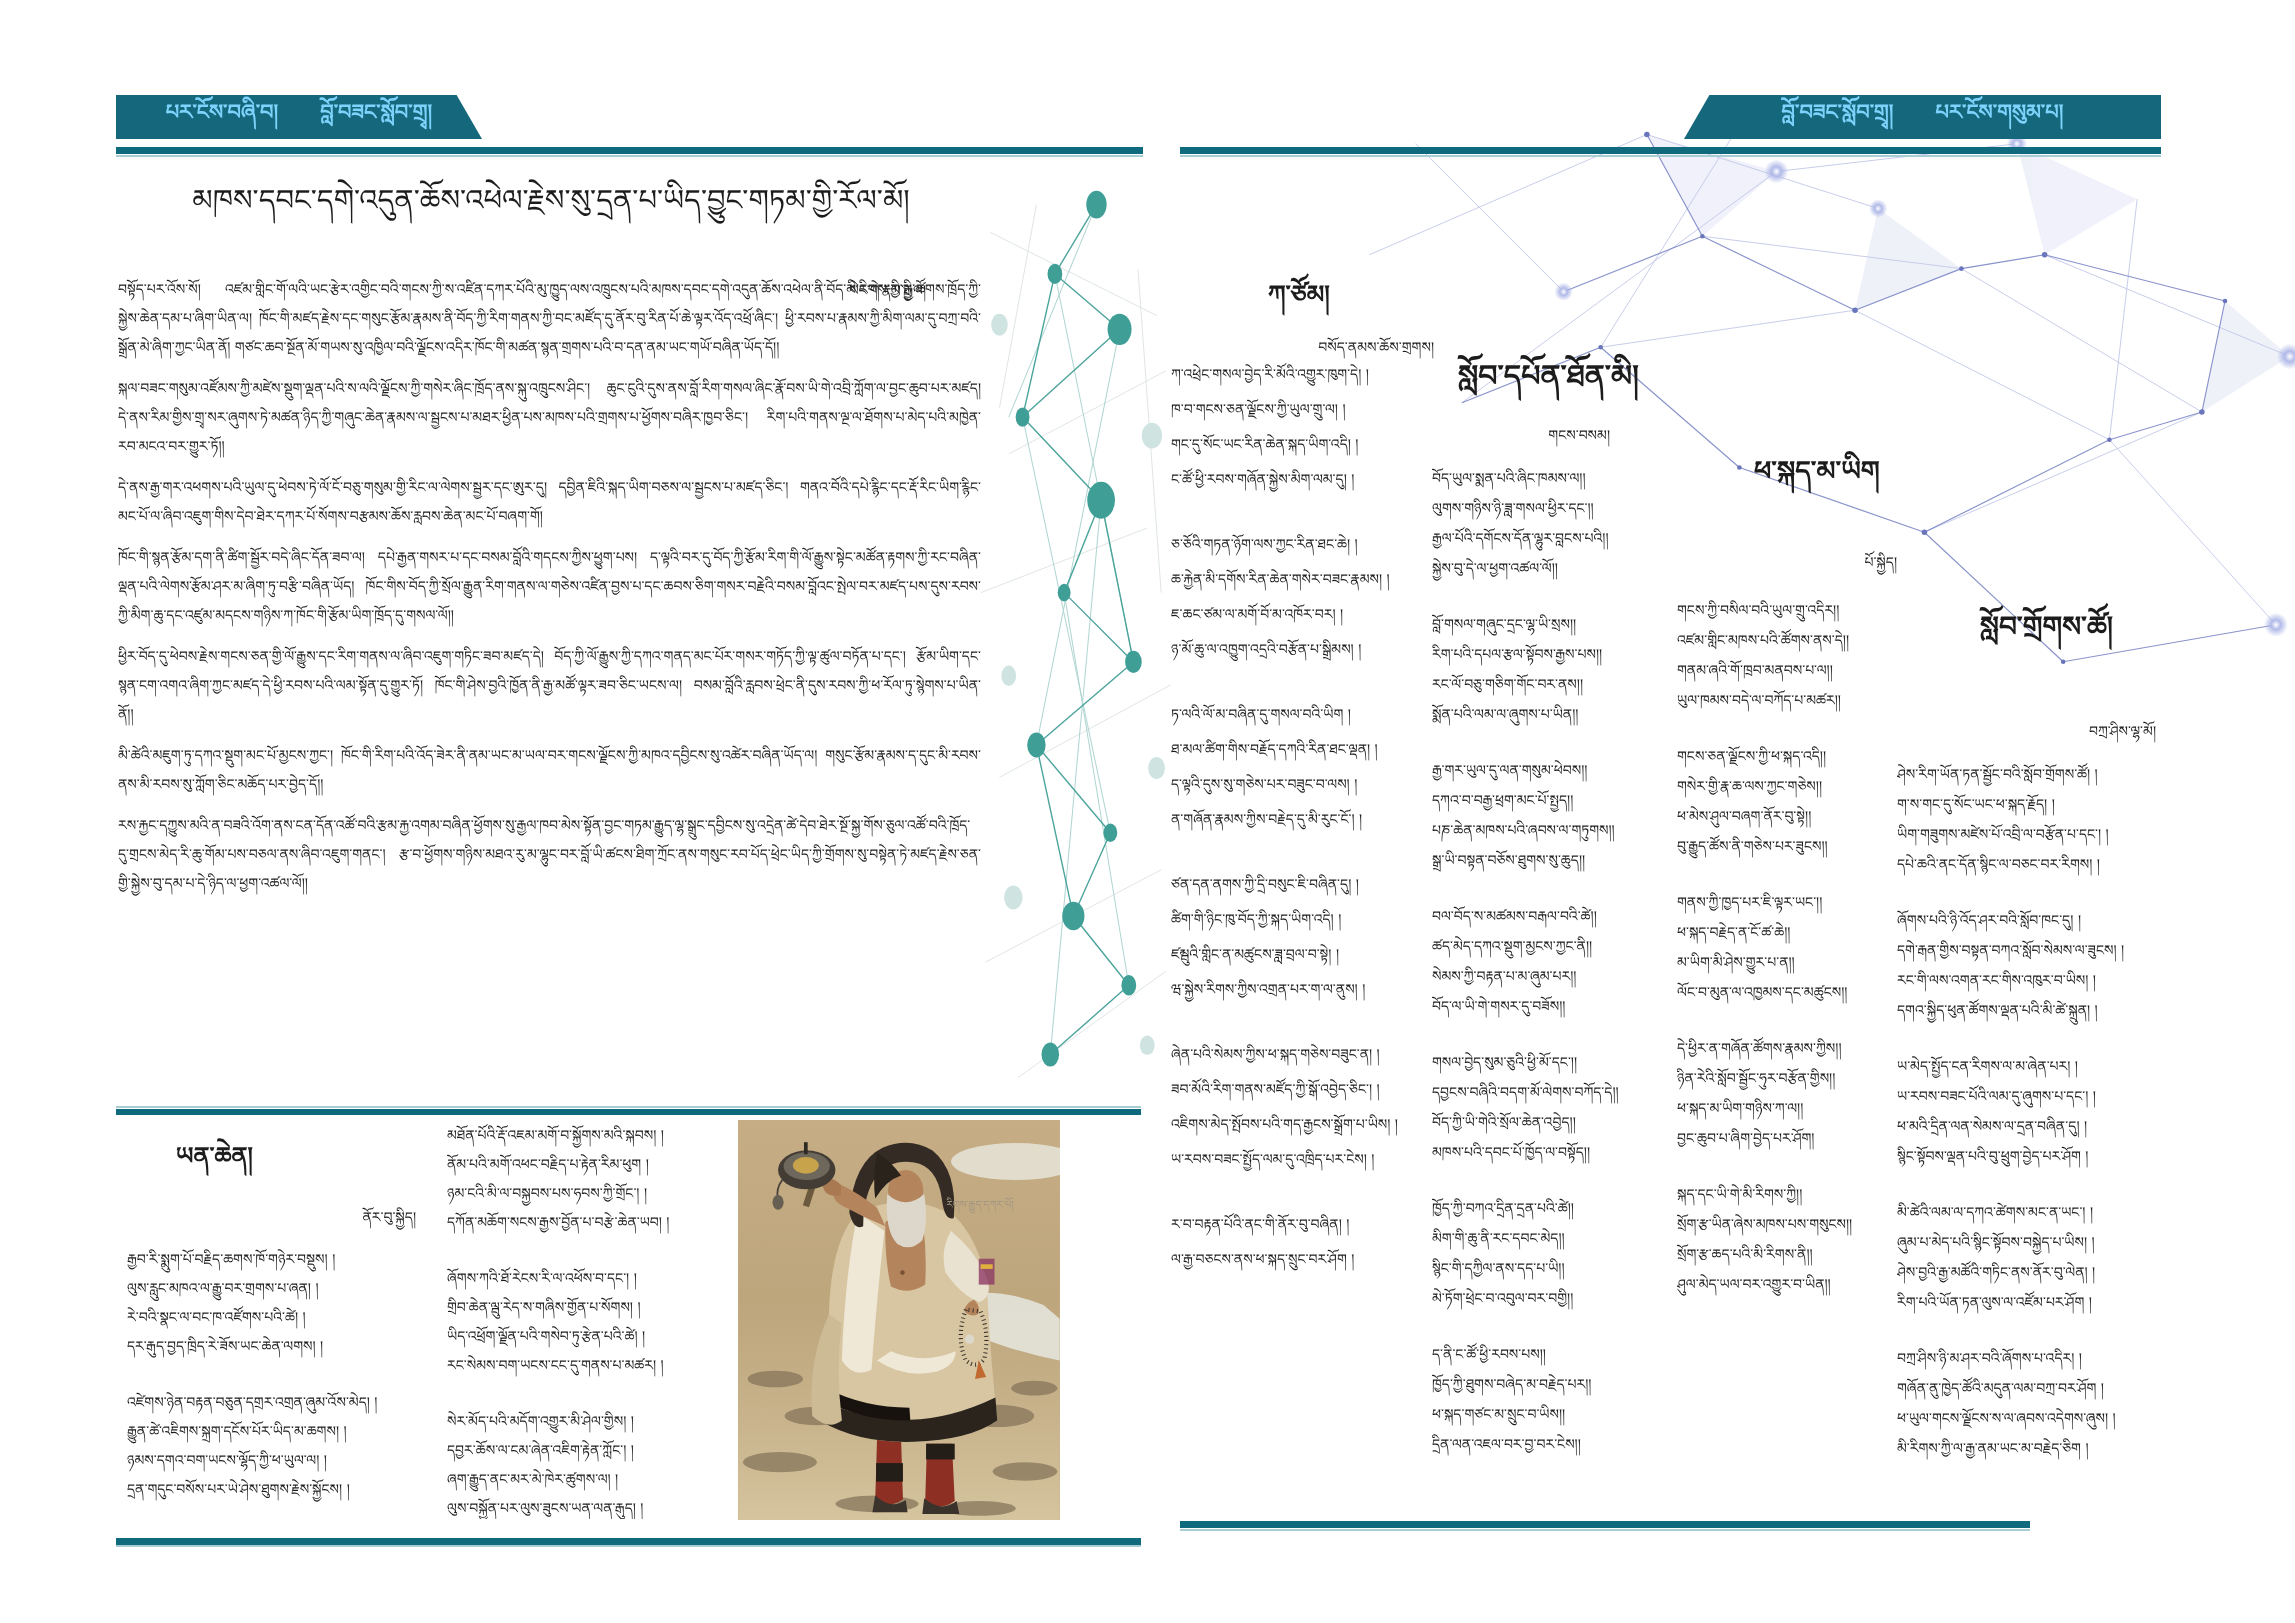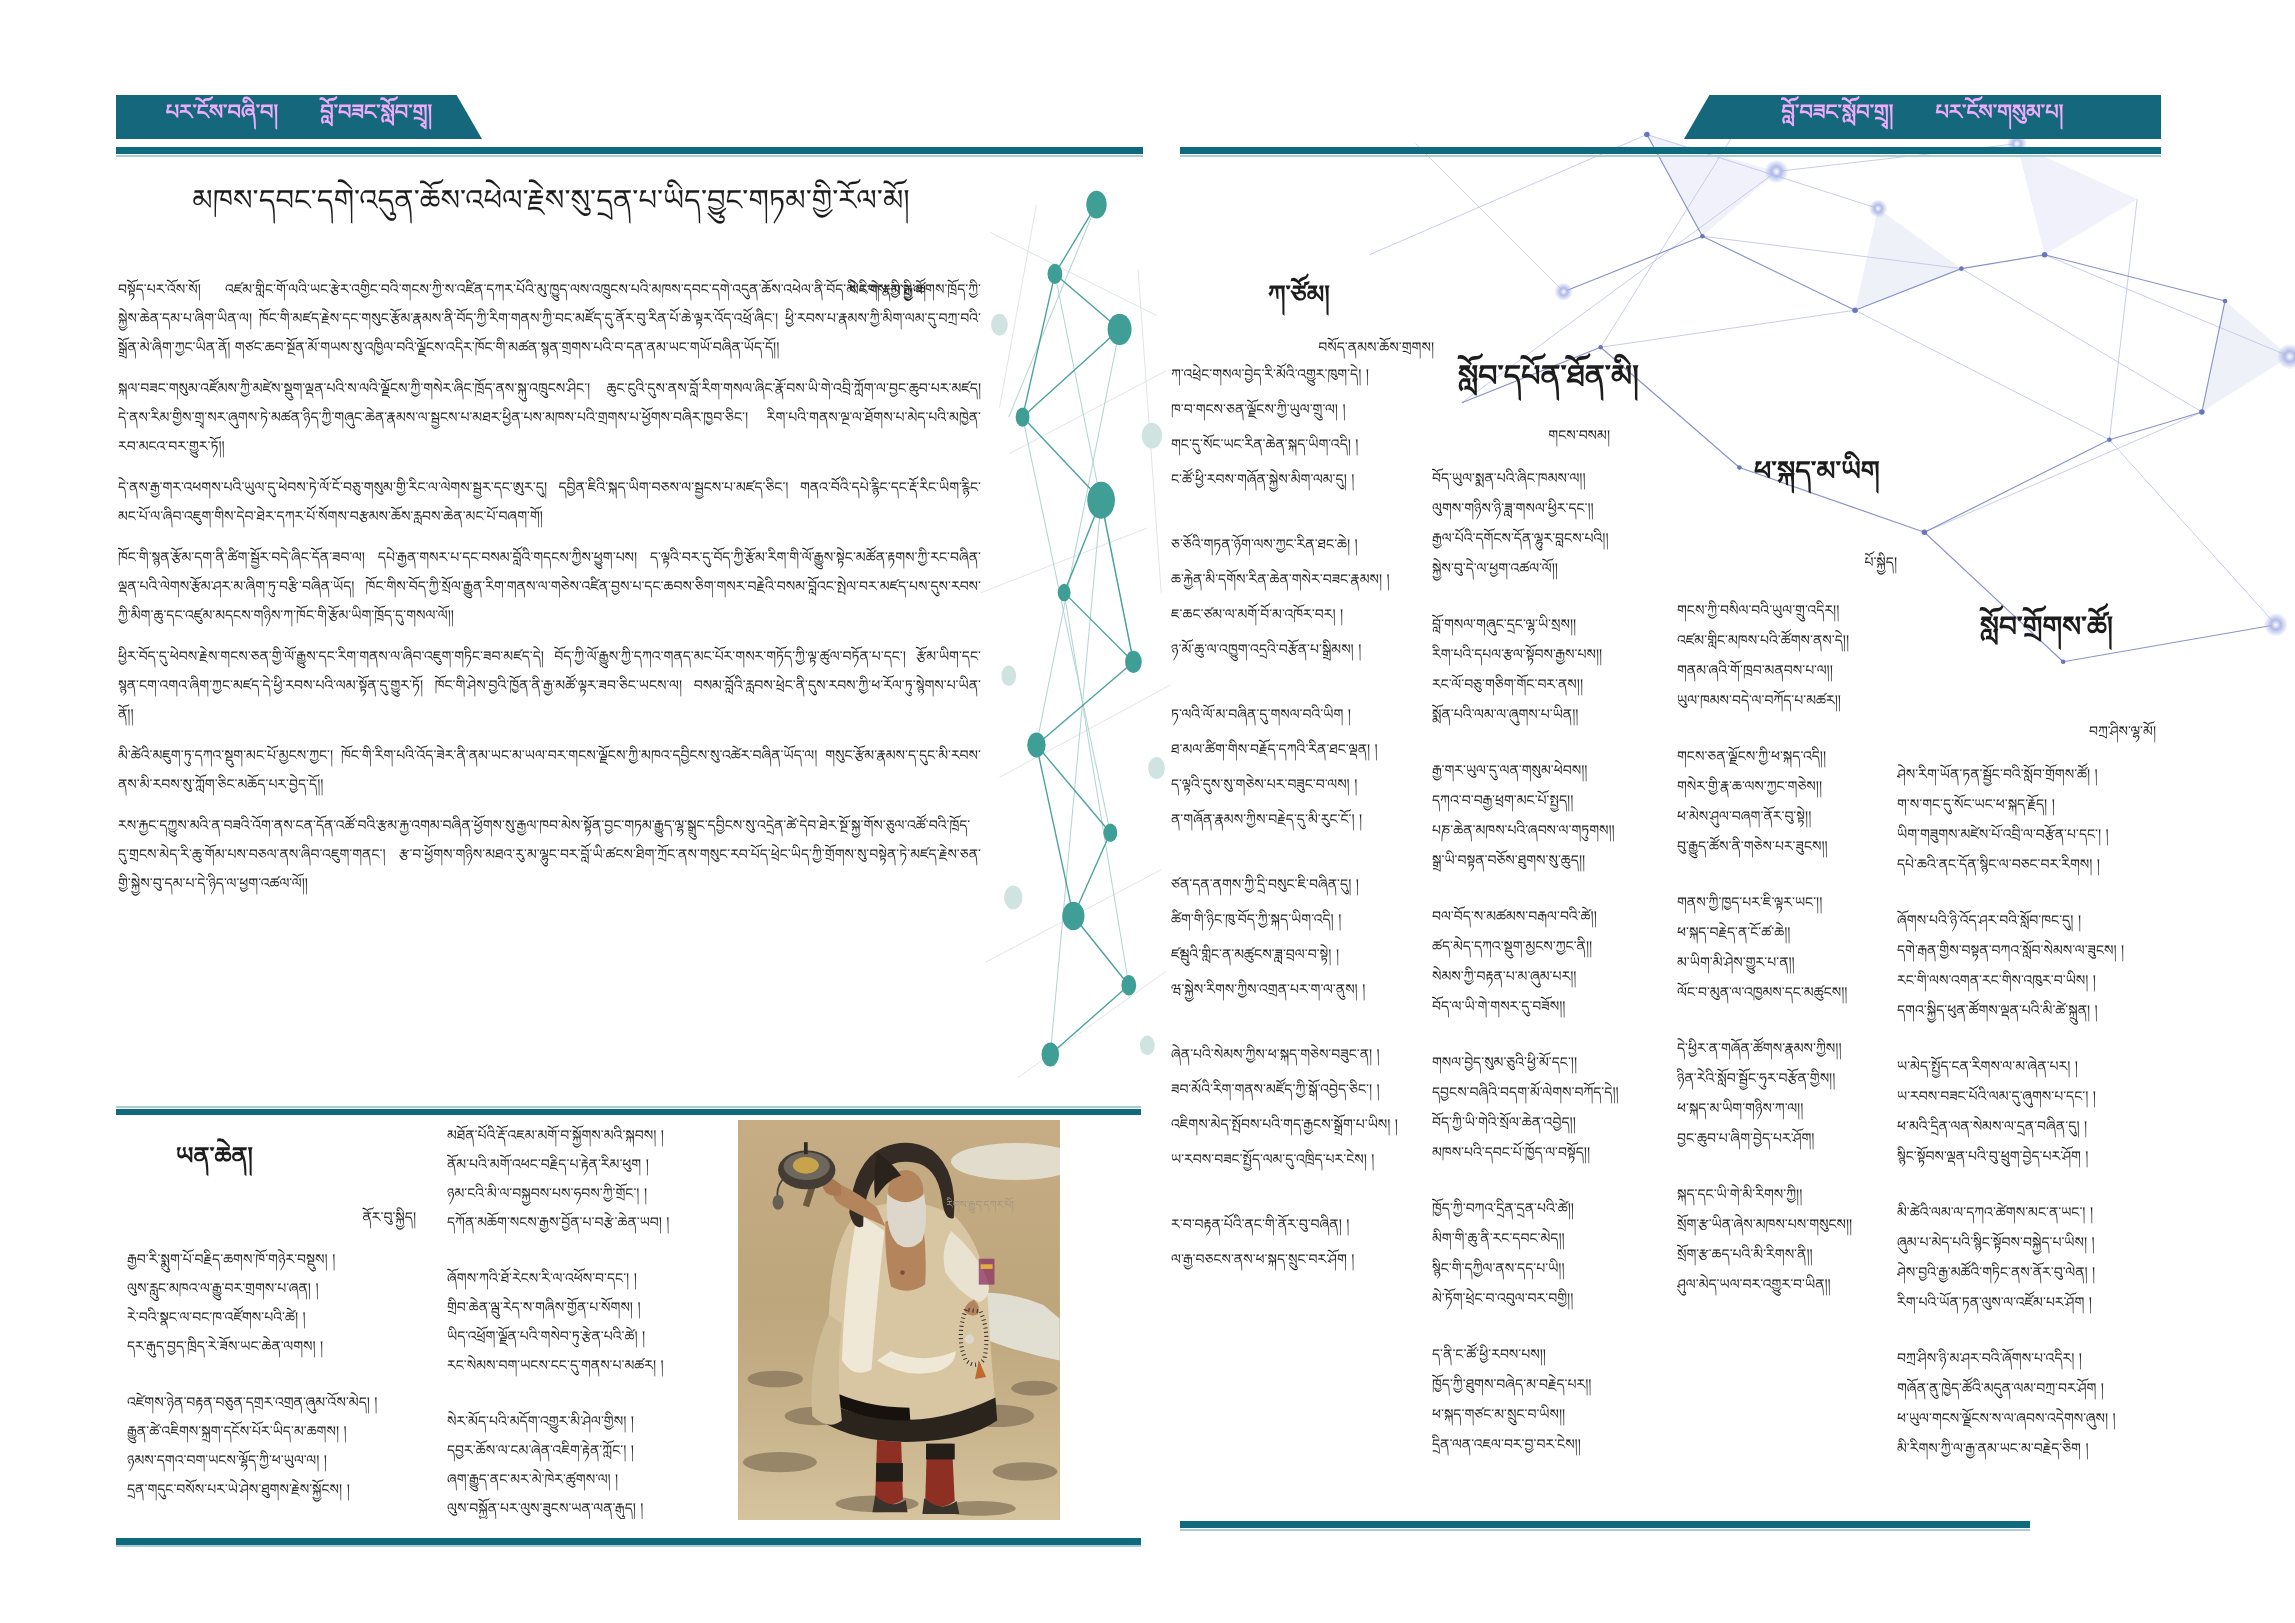--- a/index.html
+++ b/index.html
@@ -1,20 +1,20 @@
 <!DOCTYPE html>
 <html style="font-size:7.4px"><head>
 <meta charset="utf-8">
 <style>
   html,body{margin:0;padding:0;background:#ffffff;}
   #page{position:relative;width:2295px;height:1623px;background:#ffffff;overflow:hidden;
         font-family:"DejaVu Sans","Liberation Sans",sans-serif;color:#1c1c1c;}
   .abs{position:absolute;}
   
-  .band{background:#15687c;color:#f0abfc;display:flex;align-items:center;justify-content:center;
+  .band{background:#15687c;color:#7dd3fc;display:flex;align-items:center;justify-content:center;
         gap:42px;font-size:21px;font-weight:bold;}
   .band-left{clip-path:polygon(0 0, calc(100% - 25.4px) 0, 100% 100%, 0 100%);}
   .band-right{clip-path:polygon(25.4px 0, 100% 0, 100% 100%, 0 100%);}
   .rule-dark{background:#0f6a7e;height:6.5px;}
   .rule-light{background:#a9cdd5;height:2.3px;}
   
   .art-title{font-size:29px;font-weight:normal;text-align:center;white-space:nowrap;}
   .byline{font-size:14px;text-align:right;white-space:nowrap;}
   .body-col{font-size:14px;line-height:29px;text-align:justify;overflow:hidden;}
   .para{margin-bottom:12px;overflow:hidden;}

